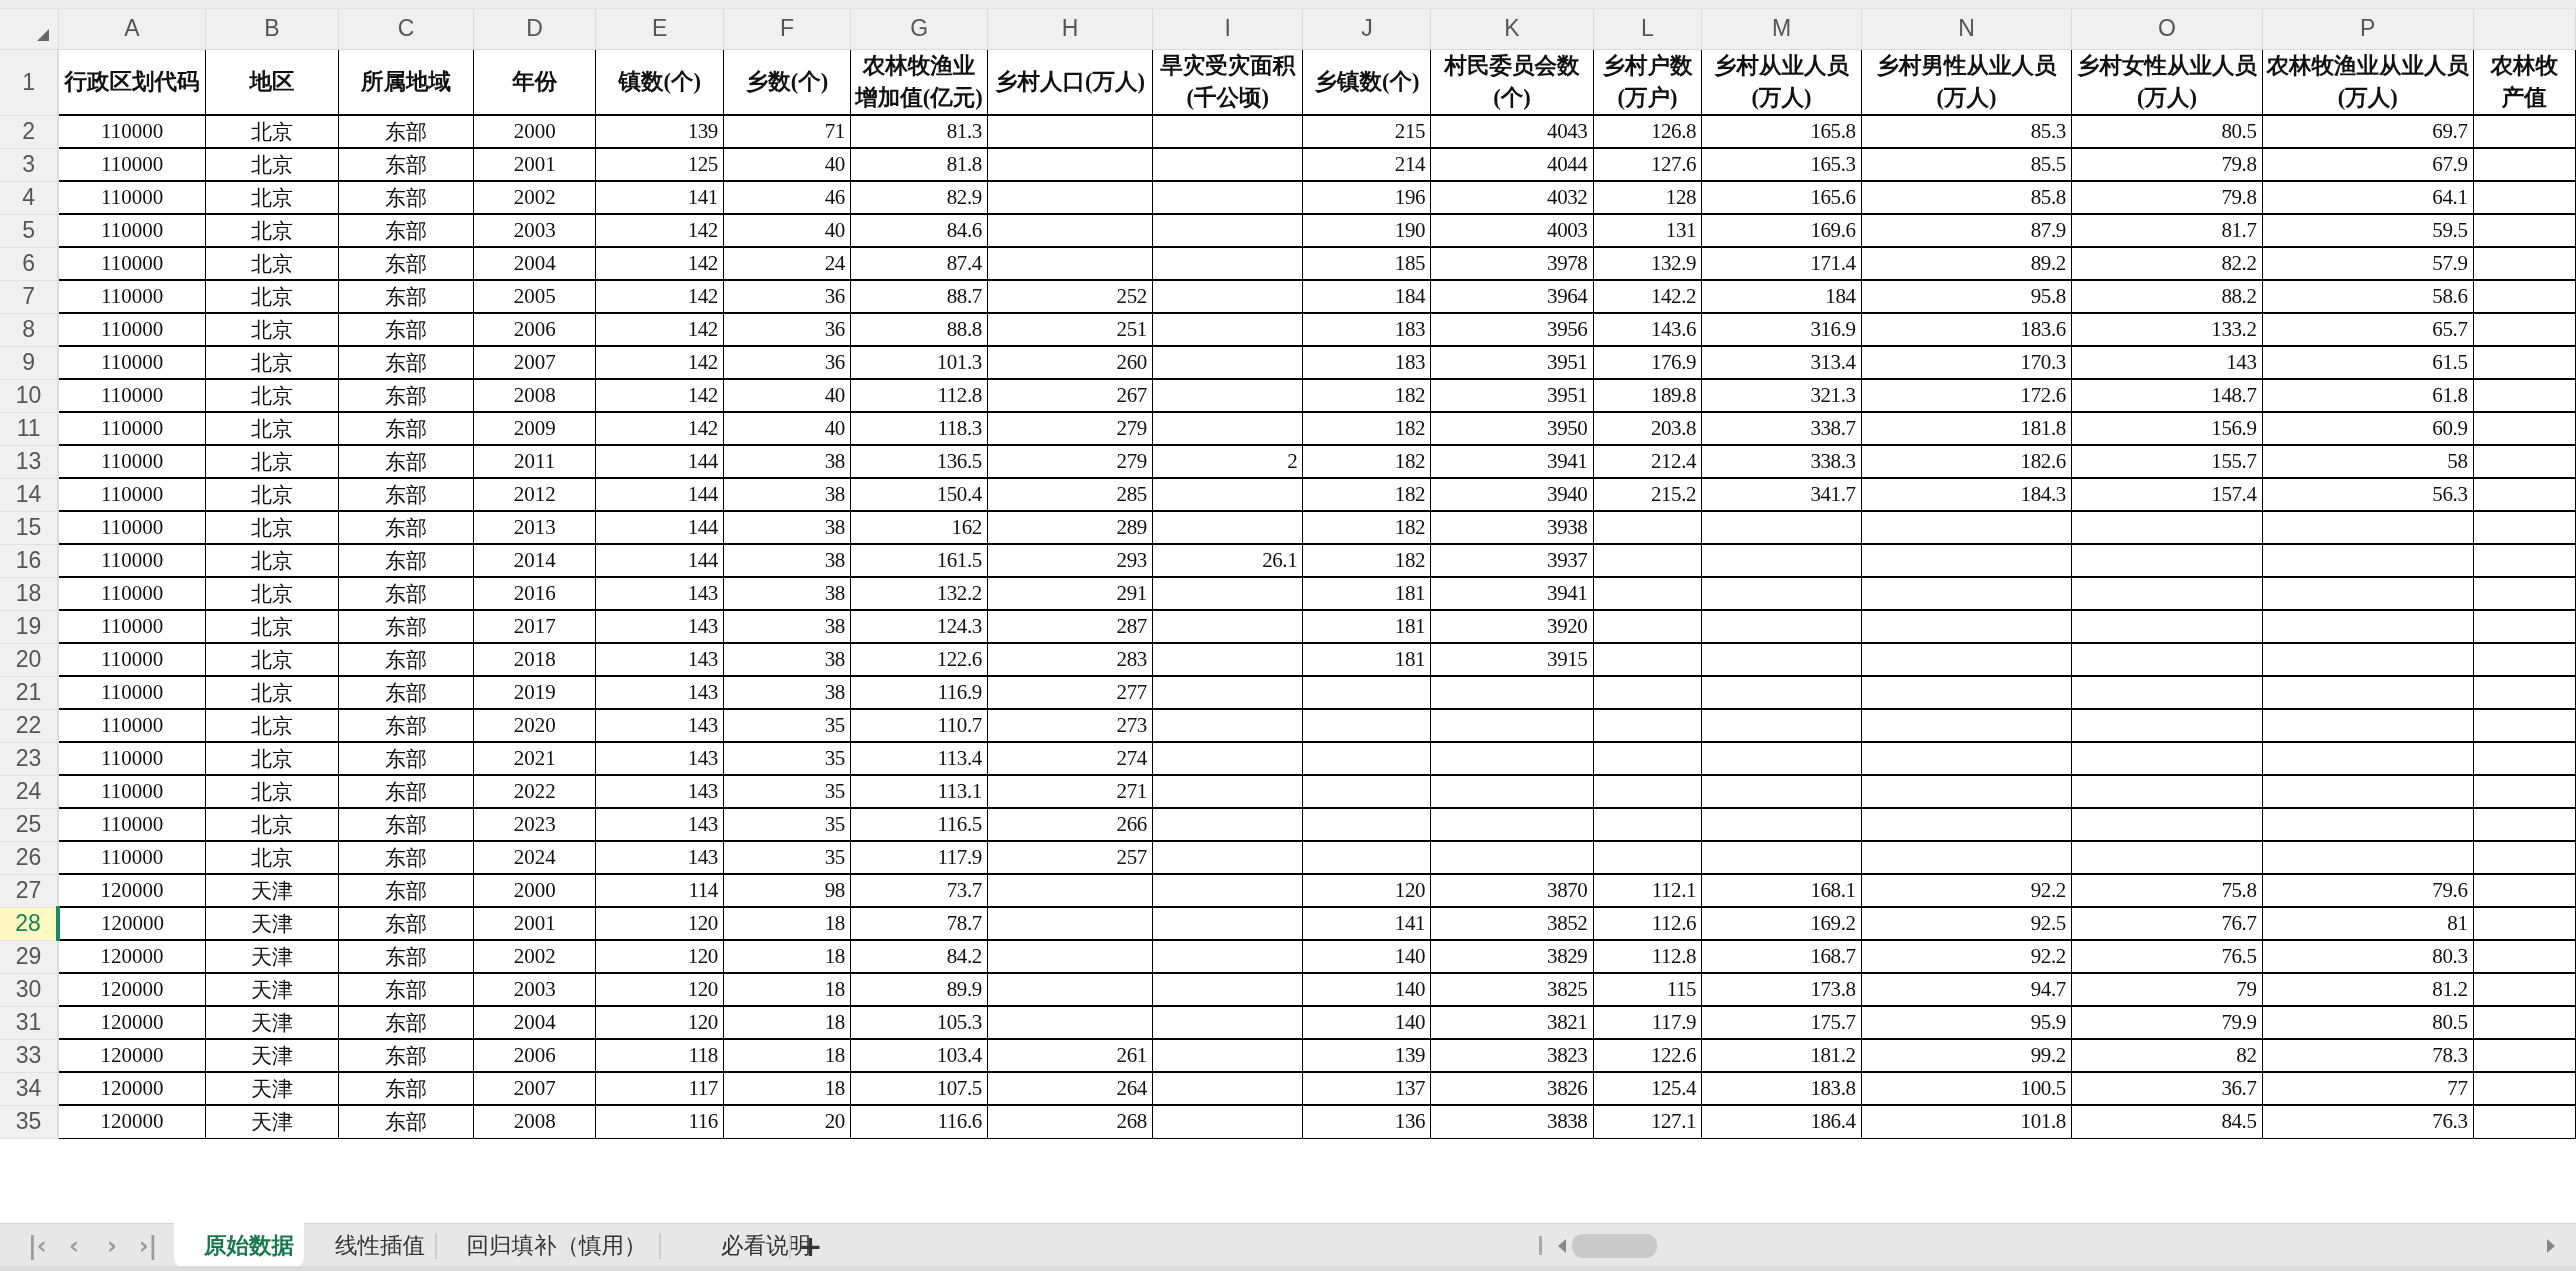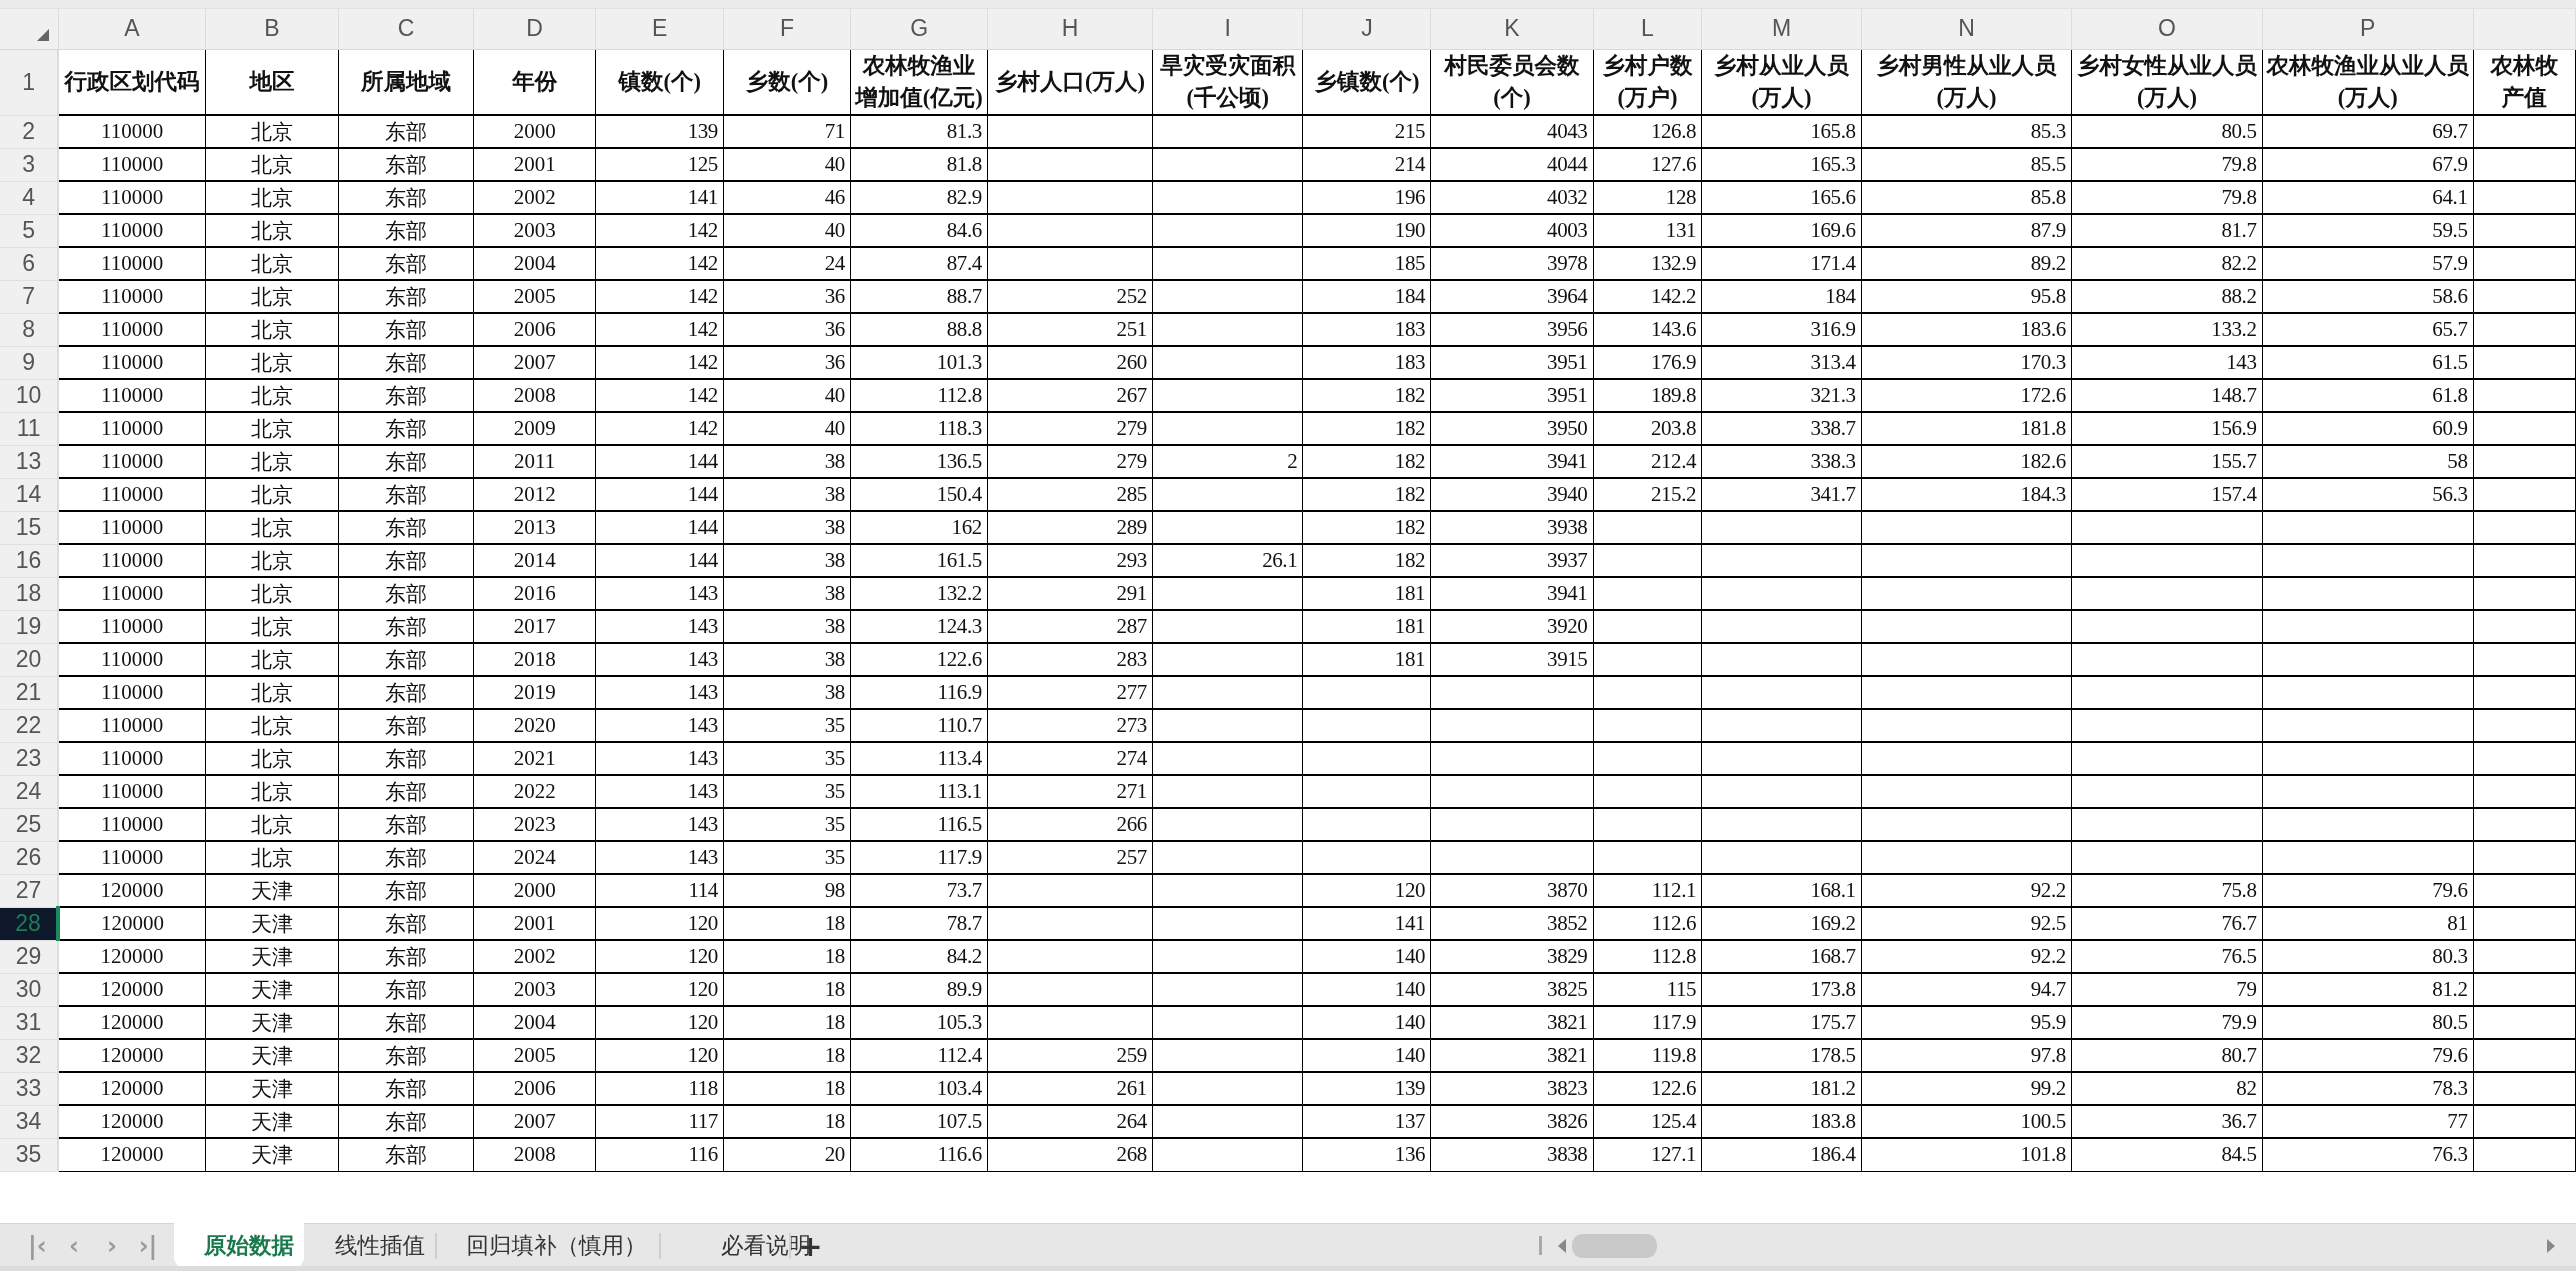--- a/index.html
+++ b/index.html
@@ -24,21 +24,21 @@
   th.corner .tri { position: absolute; right: 8.6px; bottom: 8.6px; width: 0; height: 0;
     border-left: 12px solid transparent; border-bottom: 12px solid #666; }
 
   
   td.rowhdr {
     width: 59px; background: #f0f0f0; color: #555;
     font-family: "Liberation Sans", "DejaVu Sans", sans-serif; font-size: 23px;
     text-align: center; vertical-align: middle;
     border-right: 2.6px solid #dcdcdc; border-bottom: 1.7px solid #e0e0e0;
   }
-  td.rowhdr.sel { background: #0f172a; color: #1a7f54; border-right: 4.3px solid #1a8a5c; }
+  td.rowhdr.sel { background: #fef9c3; color: #1a7f54; border-right: 4.3px solid #1a8a5c; }
 
   
   td.c {
     height: 33px; font-size: 21px; color: #111; padding: 0 5.2px;
     border: 1.7px solid #000; border-top: 2.6px solid #000; vertical-align: middle;
   }
   td.c.num { text-align: right; letter-spacing: -0.4px; }
   td.c.ctr { text-align: center; }
 
   tr.hrow td.c {
@@ -735,40 +735,20 @@
           <td class="c num">140</td>
           <td class="c num">3821</td>
           <td class="c num">117.9</td>
           <td class="c num">175.7</td>
           <td class="c num">95.9</td>
           <td class="c num">79.9</td>
           <td class="c num">80.5</td>
           <td class="c num"></td>
         </tr>
         <tr>
-          <td class="rowhdr">32</td>
-          <td class="c ctr">120000</td>
-          <td class="c ctr">天津</td>
-          <td class="c ctr">东部</td>
-          <td class="c ctr">2005</td>
-          <td class="c num">120</td>
-          <td class="c num">18</td>
-          <td class="c num">112.4</td>
-          <td class="c num">259</td>
-          <td class="c num"></td>
-          <td class="c num">140</td>
-          <td class="c num">3821</td>
-          <td class="c num">119.8</td>
-          <td class="c num">178.5</td>
-          <td class="c num">97.8</td>
-          <td class="c num">80.7</td>
-          <td class="c num">79.6</td>
-          <td class="c num"></td>
-        </tr>
-        <tr>
           <td class="rowhdr">33</td>
           <td class="c ctr">120000</td>
           <td class="c ctr">天津</td>
           <td class="c ctr">东部</td>
           <td class="c ctr">2006</td>
           <td class="c num">118</td>
           <td class="c num">18</td>
           <td class="c num">103.4</td>
           <td class="c num">261</td>
           <td class="c num"></td>

